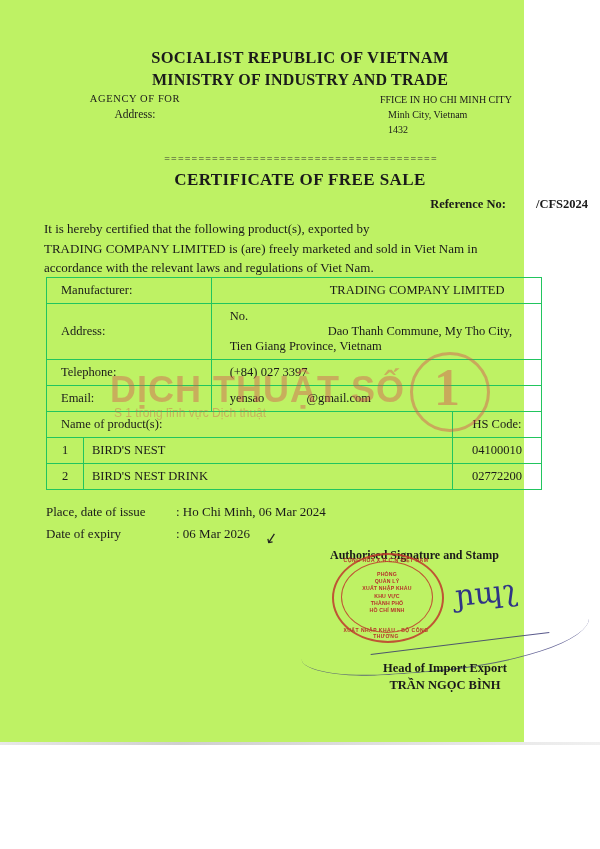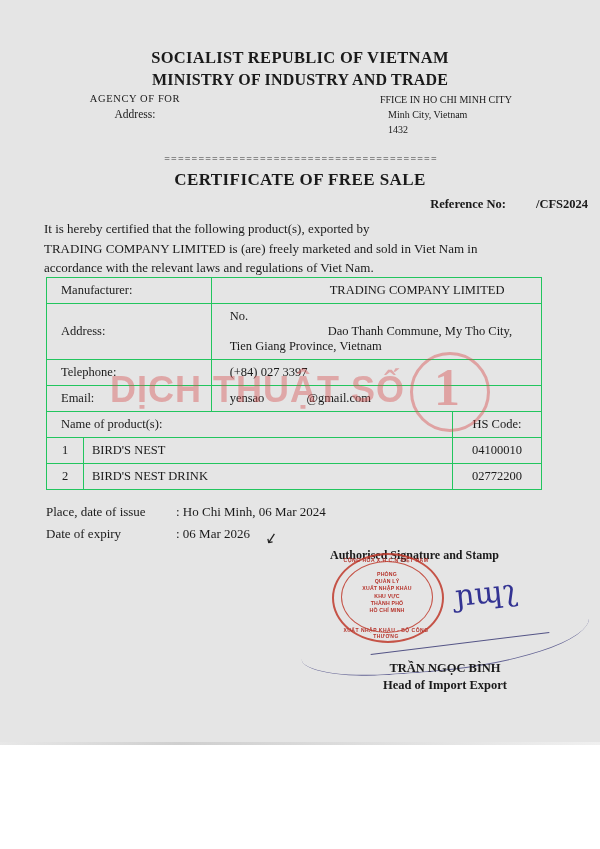--- a/index.html
+++ b/index.html
@@ -13,23 +13,23 @@
     height: 849px;
     background: #ffffff;
     overflow: hidden;
     font-family: "Liberation Serif", serif;
     color: #1a1a1a;
   }
   .doc {
     position: absolute;
     left: 0;
     top: 0;
-    width: 600px;
+    width: 524px;
     height: 745px;
-    background: #e5e5e5;
+    background: #bef264;
   }
   .bottom-strip {
     position: absolute;
     left: 0;
     top: 745px;
     width: 600px;
     height: 104px;
     background: #ffffff;
   }
   .skew-line {
@@ -423,26 +423,27 @@
       <div class="arc-top">CỘNG HÒA X.H.C.N VIỆT NAM</div>
       <div class="txt">PHÒNG<br>QUẢN LÝ<br>XUẤT NHẬP KHẨU<br>KHU VỰC<br>THÀNH PHỐ<br>HỒ CHÍ MINH</div>
       <div class="arc-bot">XUẤT NHẬP KHẨU - BỘ CÔNG THƯƠNG</div>
     </div>
 
     <div class="sig-stroke"></div>
     <div class="sig-stroke2"></div>
     <div class="signature">ɲɰʅ</div>
 
     <div class="sign-block">
+      <div>Head of Import Export</div>
       <div>TRẦN NGỌC BÌNH</div>
-      <div>Head of Import Export</div>
     </div>
 
     <div class="wm">
       <div class="wm-text">DỊCH THUẬT SỐ</div>
+      <div class="wm-sub">S 1 trong lĩnh vực Dịch thuật</div>
       <div class="wm-logo">
         <div class="c"></div>
         <div class="one">1</div>
       </div>
     </div>
 
   </div>
   <div class="skew-line"></div>
   <div class="bottom-strip"></div>
 </div>

